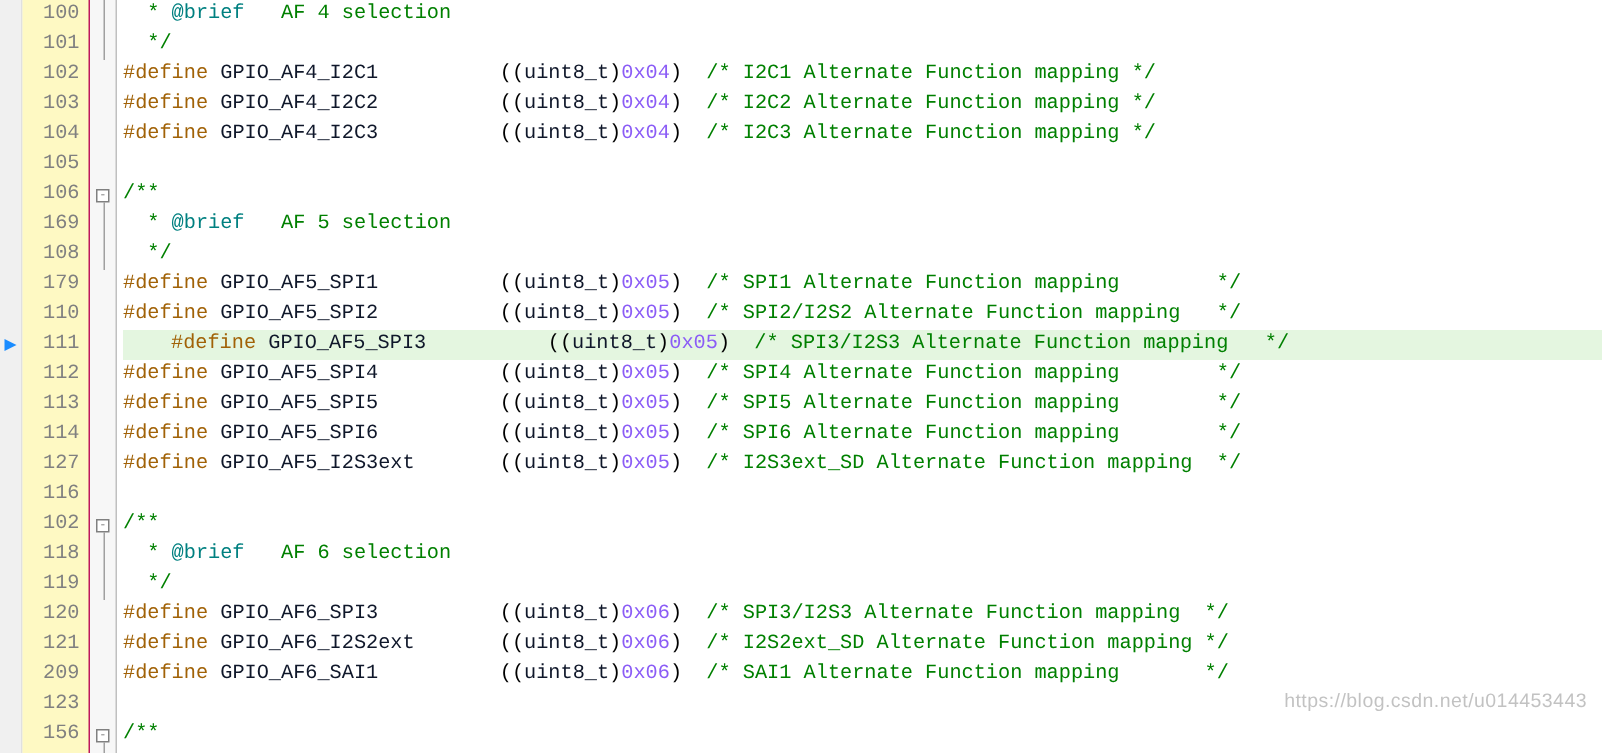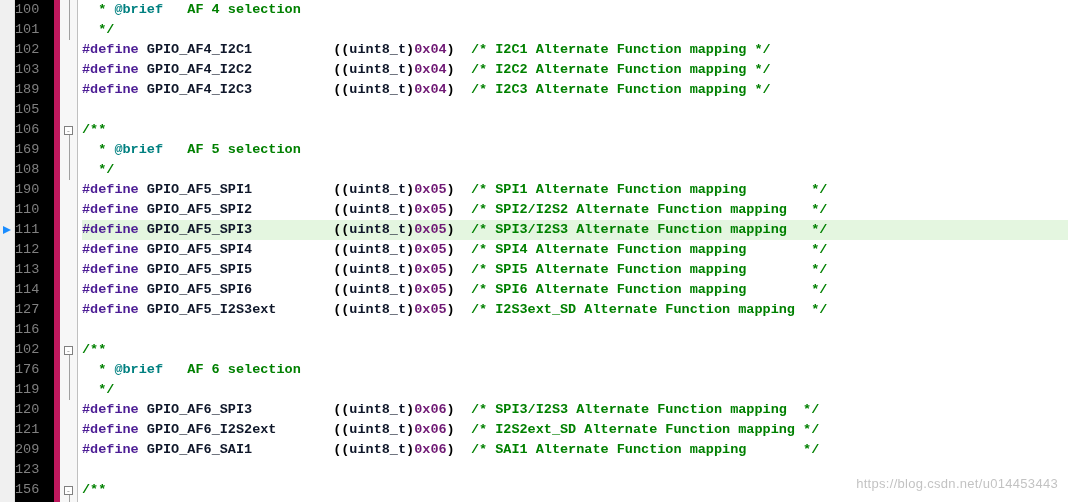--- a/index.html
+++ b/index.html
@@ -24,23 +24,23 @@
   }
   .marker {
     height: 20px;
     display: flex;
     align-items: center;
     justify-content: center;
   }
   .marker svg { display:block; }
   .gutter {
     width: 45px;
-    background: #000000;
-    border-right: 6px solid #be185d;
-    text-align: left;
+    background: #fef9c3;
+    border-right: 1px solid #be185d;
+    text-align: right;
     color: #808080;
     user-select: none;
   }
   .gutter div {
     height: 20px;
     padding-right: 6px;
   }
   .fold-col {
     width: 18px;
     background: #f7f7f7;
@@ -71,38 +71,38 @@
     text-align: center;
     color: #808080;
     z-index: 1;
   }
   .code {
     flex: 1;
     background: #fff;
     padding-left: 4px;
     white-space: pre;
     position: relative;
-    font-weight: bold;
   }
   .row {
     height: 20px;
   }
   .row.hl {
     background: #e4f6e0;
+    padding-left: 32px;
   }
   .tok-comment { color: #008000; }
   .tok-brief   { color: #008080; }
-  .tok-pp      { color: #4c1d95; }
+  .tok-pp      { color: #a16207; }
   .tok-ident   { color: #0f172a; }
-  .tok-number  { color: #701a75; }
+  .tok-number  { color: #8b5cf6; }
   .tok-punct   { color: #000000; }
   .watermark {
     position: absolute;
     right: 10px;
-    bottom: 8px;
+    bottom: 25px;
     font-family: Arial, sans-serif;
     font-size: 13px;
     color: rgba(120,120,120,0.45);
     letter-spacing: 0.3px;
   }
 </style>
 </head>
 <body>
 
 <div class="editor">
@@ -136,35 +136,35 @@
       <div class="marker"></div>
       <div class="marker"></div>
       <div class="marker"></div>
       <div class="marker"></div>
     </div>
   <div class="gutter" id="gutter">
       <div>100</div>
       <div>101</div>
       <div>102</div>
       <div>103</div>
-      <div>189</div>
+      <div>104</div>
       <div>105</div>
       <div>106</div>
       <div>169</div>
       <div>108</div>
-      <div>190</div>
+      <div>179</div>
       <div>110</div>
       <div>111</div>
       <div>112</div>
       <div>113</div>
       <div>114</div>
       <div>127</div>
       <div>116</div>
       <div>102</div>
-      <div>176</div>
+      <div>118</div>
       <div>119</div>
       <div>120</div>
       <div>121</div>
       <div>209</div>
       <div>123</div>
       <div>156</div>
       <div>125</div>
     </div>
   <div class="fold-col" id="foldCol">
       <div class="fold-cell">

